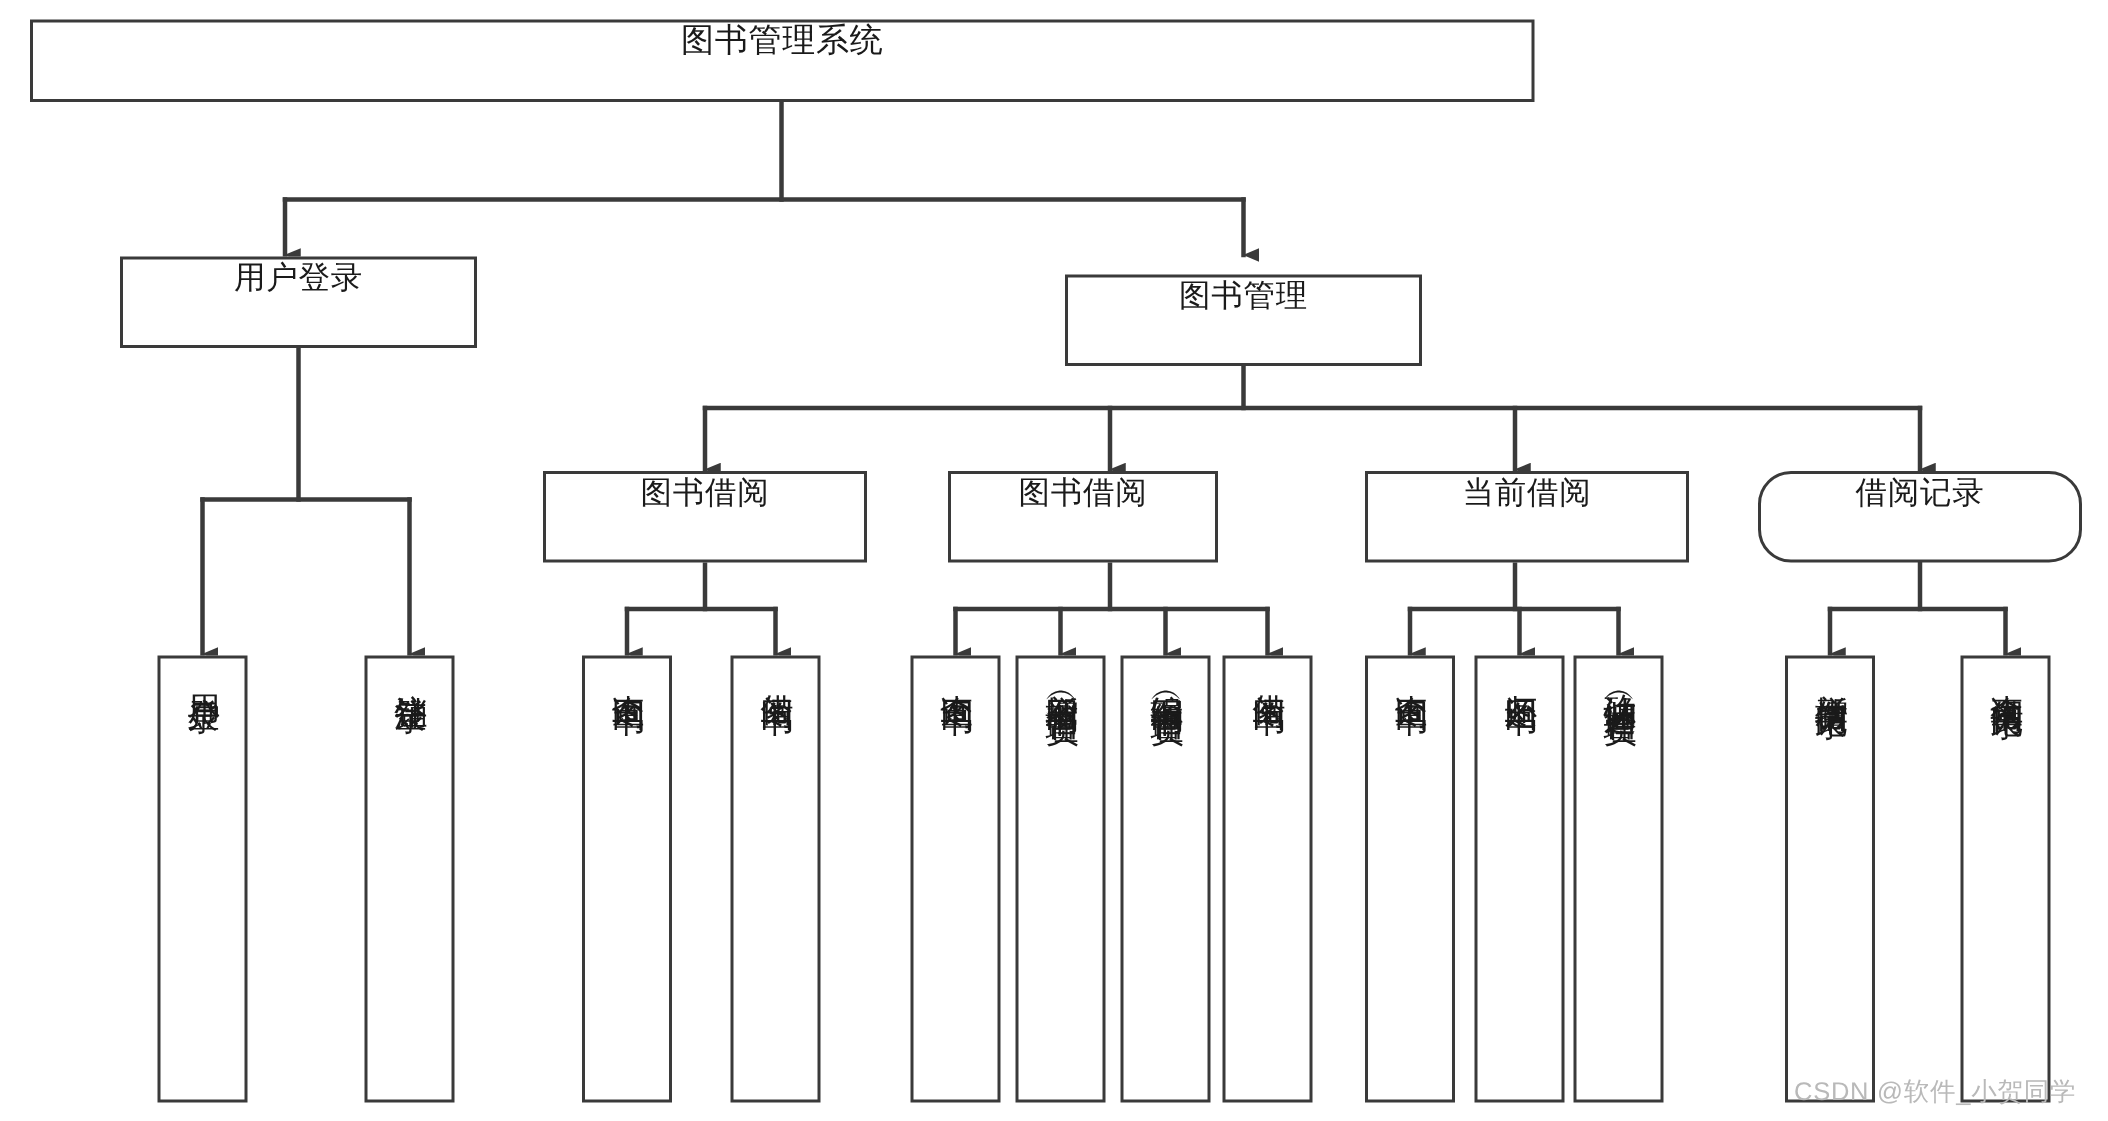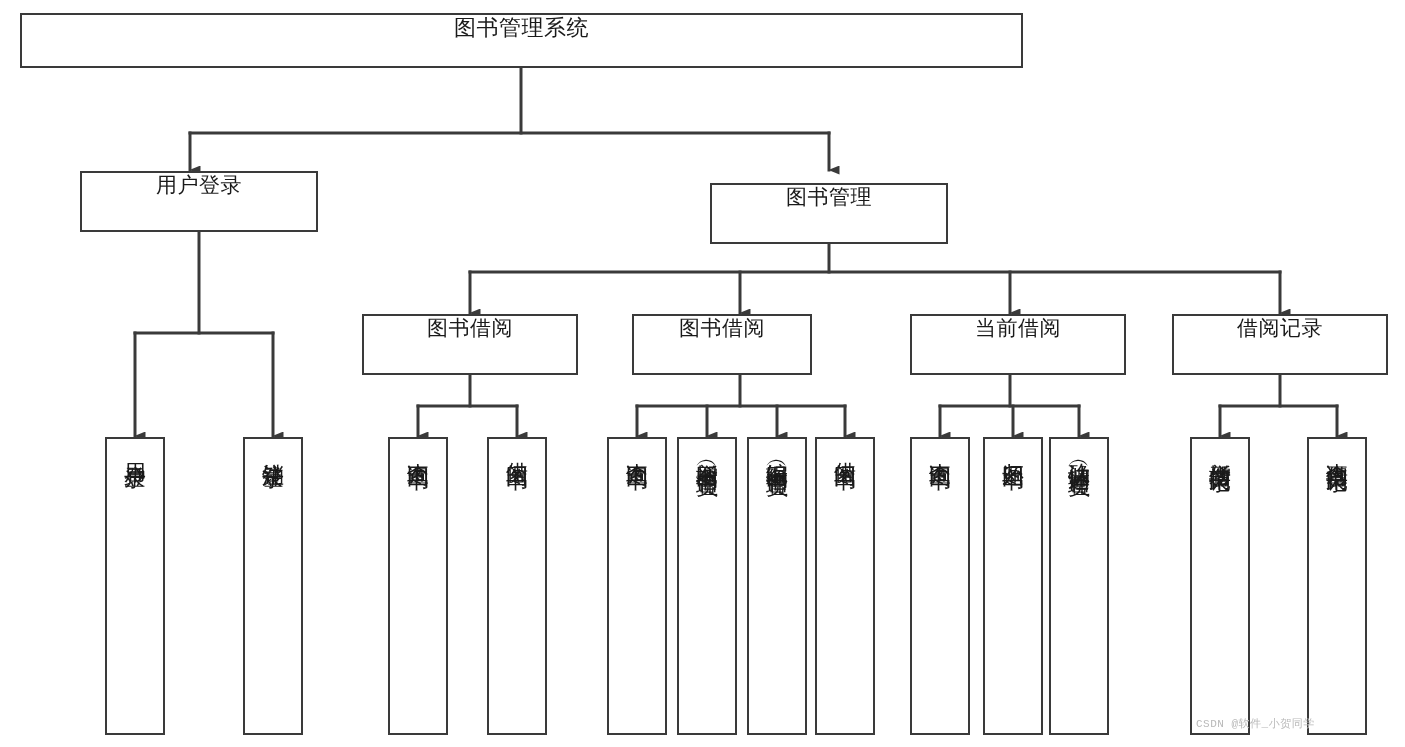--- a/index.html
+++ b/index.html
@@ -57,24 +57,24 @@
     line-height: 1;
     white-space: nowrap;
   }
   .node.root .label { font-size: 22px; }
   .node.level2 .label { font-size: 21px; }
   .node.level3 .label { font-size: 21px; }
 
   .watermark {
     position: absolute;
     color: #b9b9b9;
-    font-size: 11px;
+    font-size: 17px;
     white-space: nowrap;
     letter-spacing: 0.5px;
-    font-family: Liberation Mono, monospace;
+    font-family: Liberation Sans, sans-serif;
   }
 </style>
 </head>
 <body>
 
 <div id="diagram-root">
 
   <svg class="connector-layer" viewBox="0 0 1405 747" xmlns="http://www.w3.org/2000/svg">
     <defs>
       <marker id="arrowhead" markerWidth="9" markerHeight="11" refX="4.5" refY="10.5" orient="auto" markerUnits="userSpaceOnUse">
@@ -131,21 +131,21 @@
 
   <div class="node horiz level3" style="left: 362px; top: 314px; width: 216px; height: 61px;">
     <span class="label">图书借阅</span>
   </div>
   <div class="node horiz level3" style="left: 632px; top: 314px; width: 180px; height: 61px;">
     <span class="label">图书借阅</span>
   </div>
   <div class="node horiz level3" style="left: 910px; top: 314px; width: 216px; height: 61px;">
     <span class="label">当前借阅</span>
   </div>
-  <div class="node horiz level3" style="left: 1172px; top: 314px; width: 216px; height: 61px;">
+  <div class="node horiz level3" style="left: 1172px; top: 314px; width: 216px; height: 61px; border-radius: 22px;">
     <span class="label">借阅记录</span>
   </div>
 
   <div class="node vert leaf" style="left: 105px; top: 437px; width: 60px; height: 298px;">
     <span class="label">用户登录</span>
   </div>
   <div class="node vert leaf" style="left: 243px; top: 437px; width: 60px; height: 298px;">
     <span class="label">注销登录</span>
   </div>
   <div class="node vert leaf" style="left: 388px; top: 437px; width: 60px; height: 298px;">

